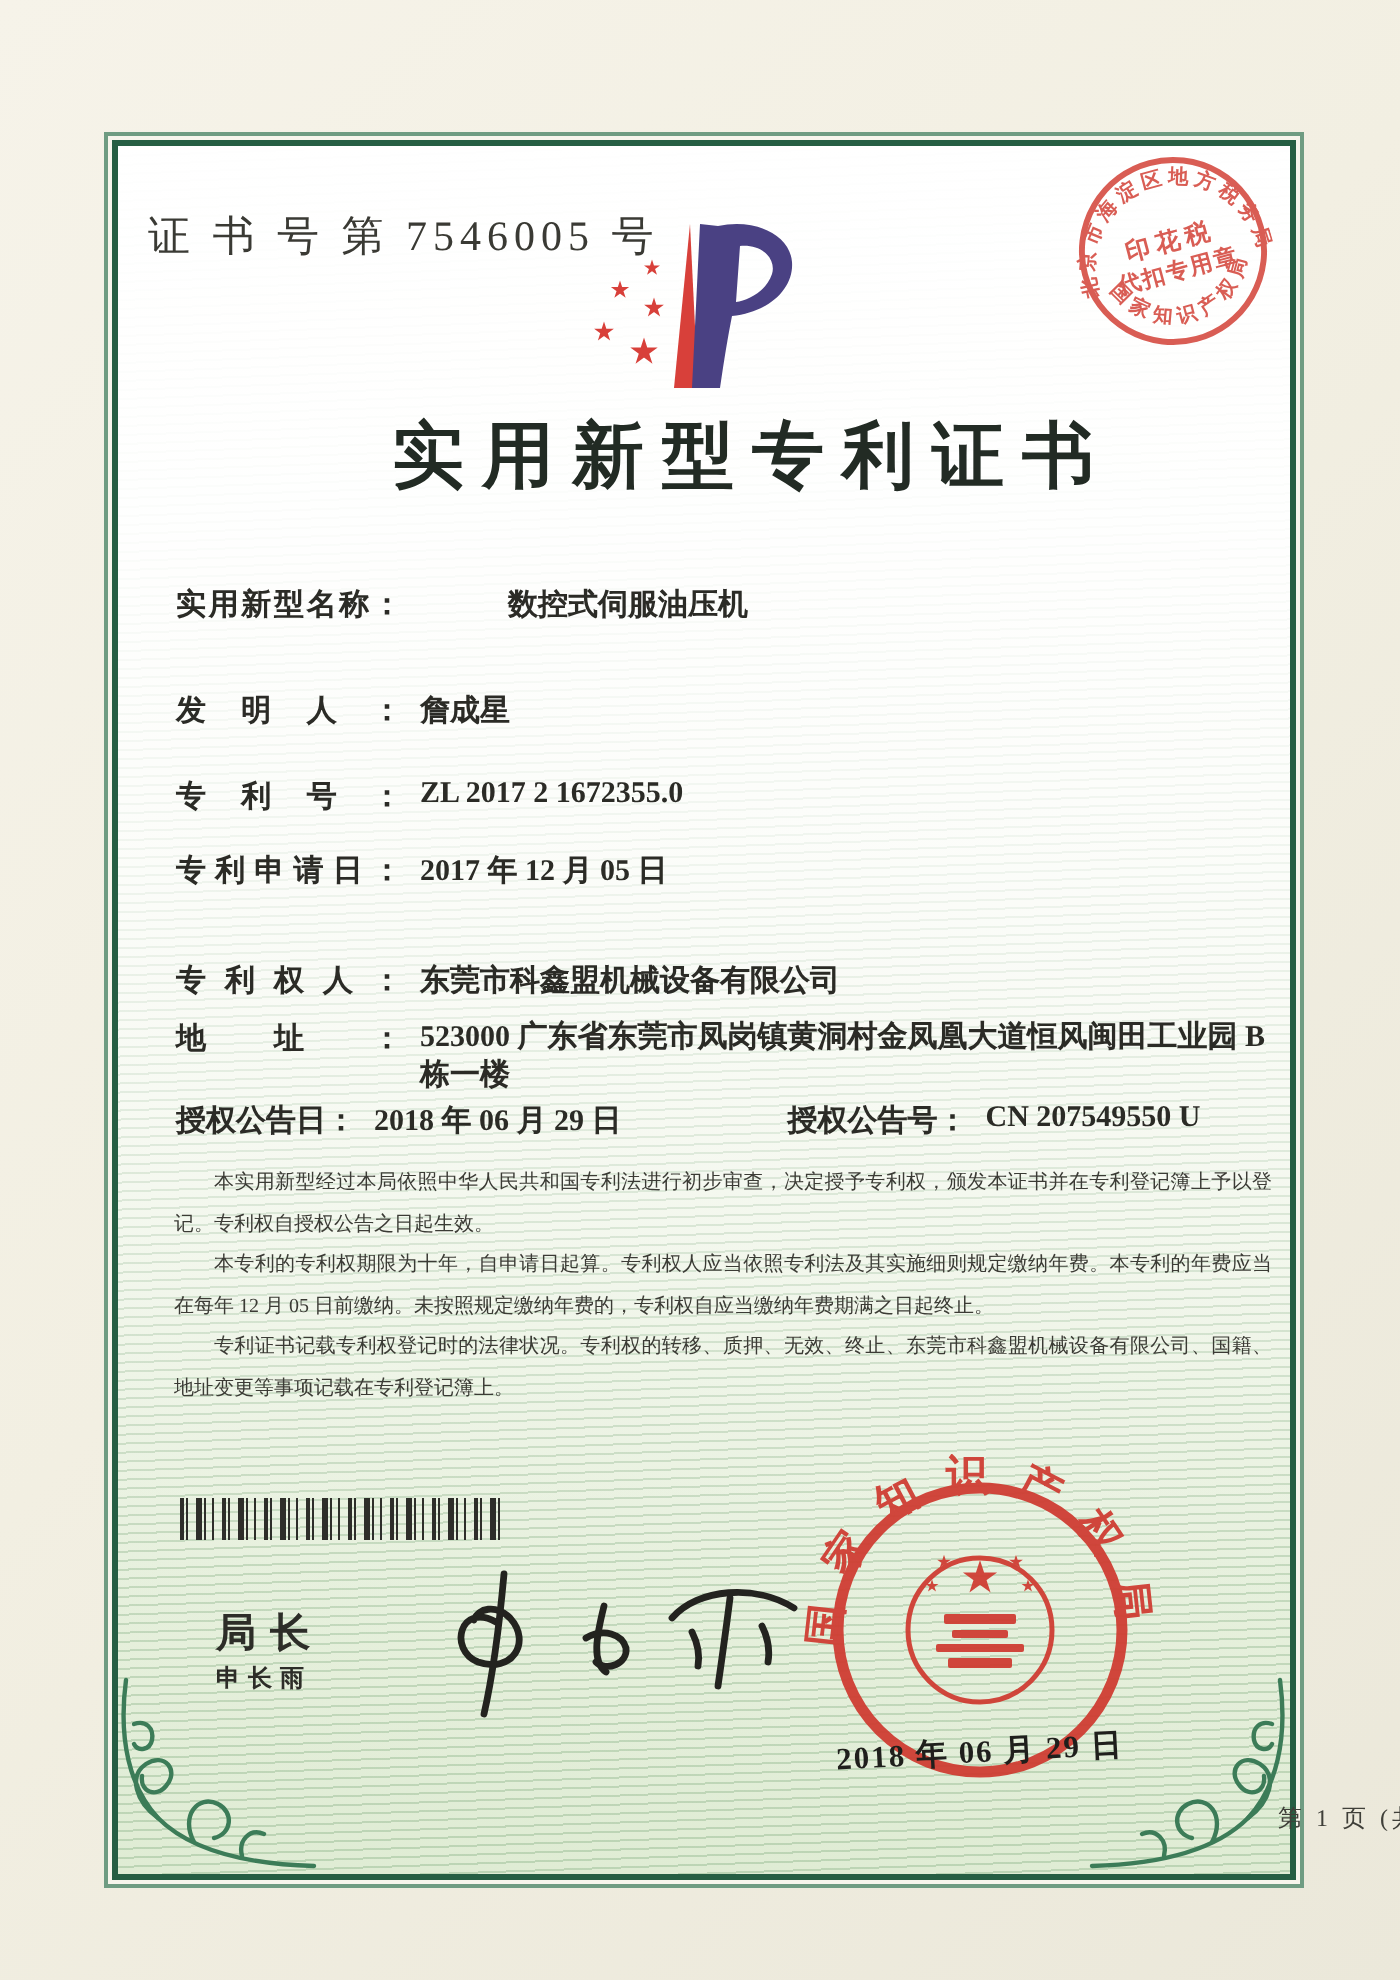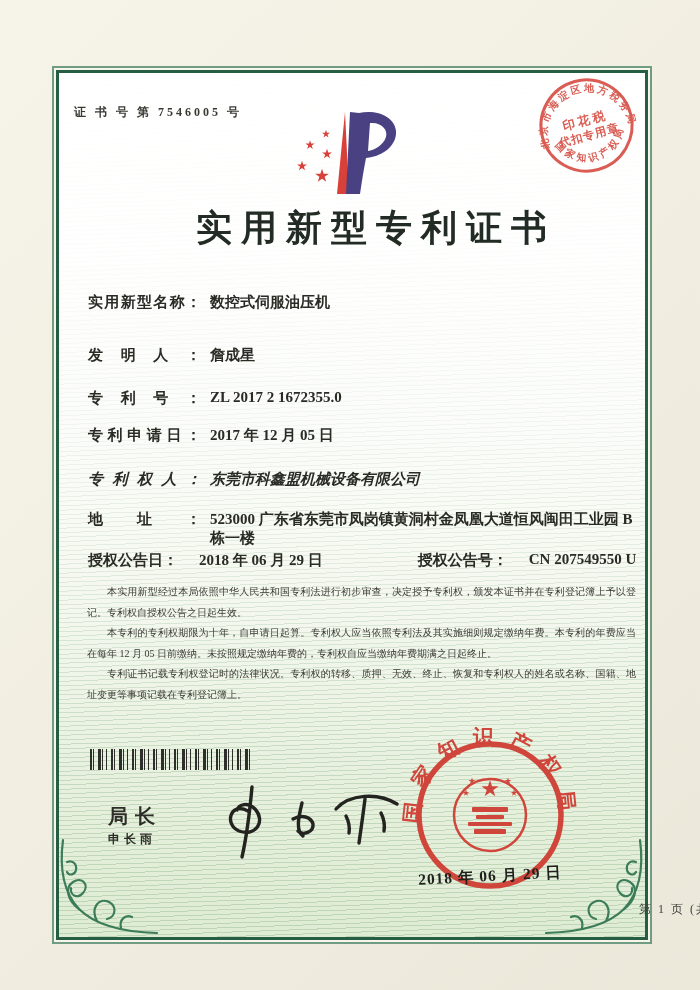--- a/index.html
+++ b/index.html
@@ -9,34 +9,34 @@
   
   .frame{position:absolute;left:52px;top:66px;width:600px;height:878px;box-sizing:border-box;
          border:2px solid #6f9c82;background:#f7f5ec;padding:2px;z-index:1;}
   .frame-inner{width:100%;height:100%;box-sizing:border-box;border:3px solid #265e43;
     background:
       linear-gradient(180deg,rgba(255,255,255,.98) 0%,rgba(255,255,255,.92) 22%,rgba(255,255,255,.70) 42%,rgba(255,255,255,.35) 62%,rgba(255,255,255,.05) 82%,rgba(255,255,255,0) 100%),
       repeating-linear-gradient(178deg,rgba(108,158,108,.30) 0 1px,rgba(255,255,255,0) 1px 4.5px),
       linear-gradient(180deg,#fbfbf5 0%,#f0f5e8 55%,#dfecd4 100%);}
   .content{position:absolute;inset:0;z-index:2;}
   
-  .cert-no{position:absolute;left:74px;top:104px;font-size:12px;letter-spacing:3px;color:#3a3a34;font-weight:700;}
+  .cert-no{position:absolute;left:74px;top:104px;font-size:21px;letter-spacing:3px;color:#3a3a34;font-weight:400;}
   .logo{position:absolute;left:293px;top:106px;width:106px;height:94px;}
   .title{position:absolute;left:52px;top:204px;width:648px;text-align:center;
          font-size:36px;font-weight:bold;letter-spacing:9px;color:#222b24;}
   
   .fields{position:absolute;left:88px;top:293px;width:552px;font-size:15px;color:#2b2b26;}
   .frow{position:absolute;left:0;display:flex;align-items:flex-start;}
-  .frow.r1{top:0;} .frow.r2{top:53px;} .frow.r3{top:96px;} .frow.r4{top:133px;}
-  .frow.r5{top:177px;font-style:italic;} .frow.r6{top:217px;}
+  .frow.r1{top:0;gap:44px;} .frow.r2{top:53px;} .frow.r3{top:96px;} .frow.r4{top:133px;}
+  .frow.r5{top:188px;} .frow.r6{top:217px;}
   .flabel{display:inline-block;width:113px;text-align:justify;text-align-last:justify;
           font-weight:600;flex:0 0 113px;}
   .fvalue{margin-left:9px;font-weight:600;}
   .frow.r6 .fvalue{width:432px;line-height:19px;}
-  .grant{position:absolute;left:88px;top:551px;display:flex;font-size:15px;color:#2b2b26;gap:12px;}
+  .grant{position:absolute;left:88px;top:551px;display:flex;font-size:15px;color:#2b2b26;}
   .grant .flabel{width:auto;flex:none;text-align-last:auto;}
   .grant .pair2{margin-left:83px;}
   
   .paras{position:absolute;left:87px;top:582px;width:549px;font-size:10px;line-height:20.5px;
          color:#3b3b35;text-align:justify;}
   .paras p{margin:0;text-indent:2em;}
   
   .barcode{position:absolute;left:90px;top:749px;width:163px;height:21px;
     background:repeating-linear-gradient(90deg,#2e2e2a 0 2px,transparent 2px 3px,#2e2e2a 3px 4px,
       transparent 4px 8px,#2e2e2a 8px 11px,transparent 11px 12px,#2e2e2a 12px 13px,
@@ -117,21 +117,21 @@
     <div class="grant">
       <span class="flabel">授权公告日：</span>
       <span class="fvalue">2018 年 06 月 29 日</span>
       <span class="flabel pair2">授权公告号：</span>
       <span class="fvalue">CN 207549550 U</span>
     </div>
 
     <div class="paras">
       <p>本实用新型经过本局依照中华人民共和国专利法进行初步审查，决定授予专利权，颁发本证书并在专利登记簿上予以登记。专利权自授权公告之日起生效。</p>
       <p>本专利的专利权期限为十年，自申请日起算。专利权人应当依照专利法及其实施细则规定缴纳年费。本专利的年费应当在每年 12 月 05 日前缴纳。未按照规定缴纳年费的，专利权自应当缴纳年费期满之日起终止。</p>
-      <p>专利证书记载专利权登记时的法律状况。专利权的转移、质押、无效、终止、恢复和专利权人的姓名或名称、国籍、地址变更等事项记载在专利登记簿上。</p>
+      <p>专利证书记载专利权登记时的法律状况。专利权的转移、质押、无效、终止、东莞市科鑫盟机械设备有限公司、国籍、地址变更等事项记载在专利登记簿上。</p>
     </div>
 
     <div class="barcode"></div>
 
     <div class="signoff-title">局长</div>
     <div class="signoff-name">申长雨</div>
 
     <svg class="signature" viewBox="0 0 225 86">
       <g fill="none" stroke="#23231f" stroke-width="3.4" stroke-linecap="round" stroke-linejoin="round">
         <path d="M50,32 C32,22 26,46 41,52 C58,58 68,42 57,30 C50,23 41,25 39,31"></path>

